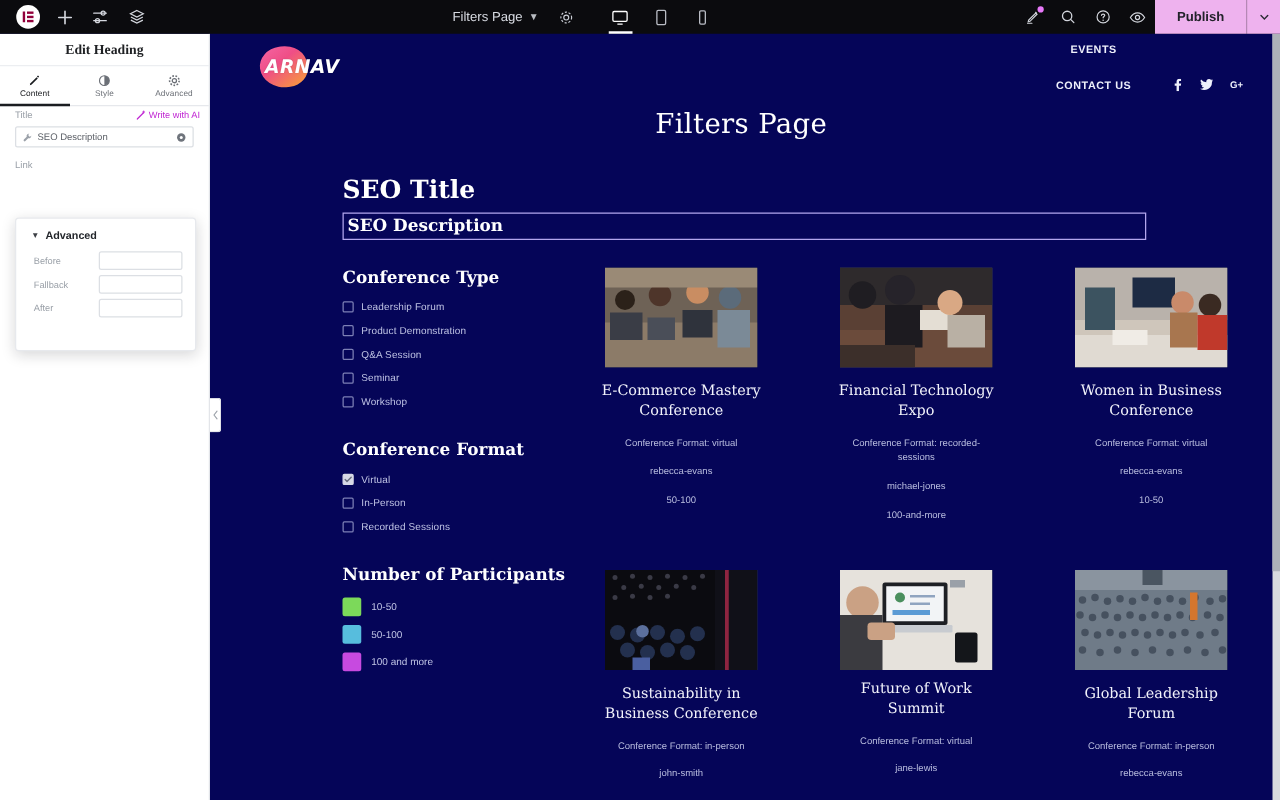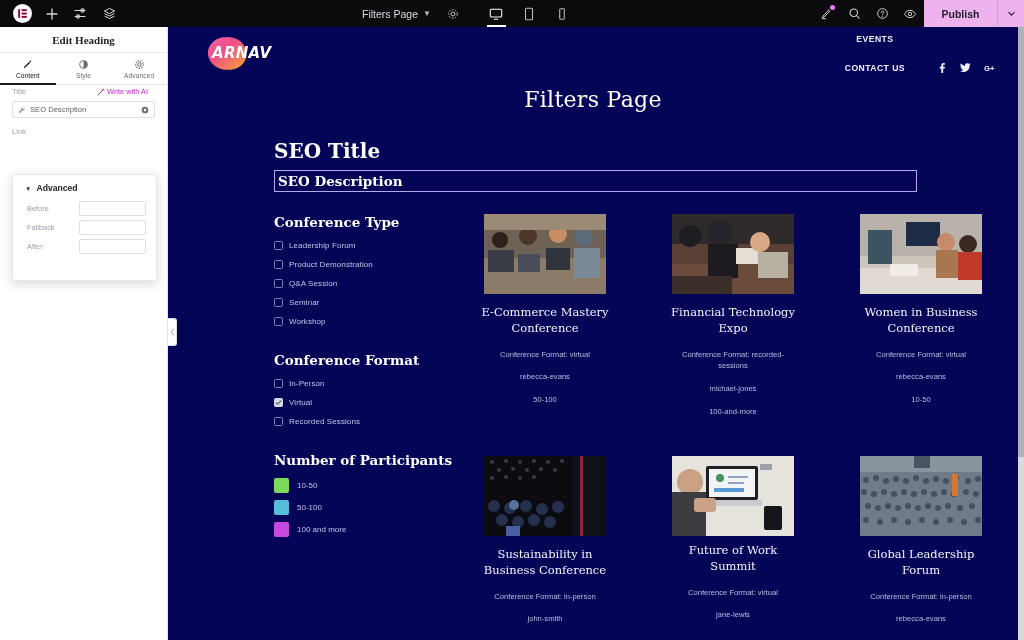--- a/index.html
+++ b/index.html
@@ -101,21 +101,21 @@
   }
   #section-heading {
     display: flex; align-items: center; gap: 5px;
     padding: 10px 12px 6px 12px;
     font-size: 9.5px; font-weight: 700; color: #22252a;
     cursor: pointer;
   }
   #section-heading .caret { font-size: 7px; color: #3c3f45; }
   .field-row {
     display: flex; align-items: center; justify-content: space-between;
-    padding: 2px 19px 2px 12px;
+    padding: 2px 7px 2px 12px;
   }
   .field-label { font-size: 7.6px; color: #9aa0a8; }
   #write-ai {
     font-size: 7.4px; color: #c026d3; display: flex; align-items: center; gap: 2px;
     cursor: pointer;
   }
   #title-input {
     margin: 3px 12px 0 12px;
     height: 17px; border: 1px solid #dcdfe4; border-radius: 2px;
     background: #fff; display: flex; align-items: center; gap: 4px;
@@ -540,30 +540,30 @@
         <span class="cbox"></span>
         <span class="flabel">Seminar</span>
       </div>
       <div class="fopt">
         <span class="cbox"></span>
         <span class="flabel">Workshop</span>
       </div>
 
       <div class="filter-head second">Conference Format</div>
       <div class="fopt">
-        <span class="cbox"></span>
-        <span class="flabel">In-Person</span>
-      </div>
-      <div class="fopt">
         <span class="cbox checked">
           <svg width="7" height="7" viewBox="0 0 8 8">
               <path d="M1.3 4.2l1.7 1.8L6.8 2" fill="none" stroke="#6a6f80" stroke-width="1.3" stroke-linecap="round" stroke-linejoin="round"></path>
             </svg>
         </span>
         <span class="flabel">Virtual</span>
+      </div>
+      <div class="fopt">
+        <span class="cbox"></span>
+        <span class="flabel">In-Person</span>
       </div>
       <div class="fopt">
         <span class="cbox"></span>
         <span class="flabel">Recorded Sessions</span>
       </div>
 
       <div class="filter-head third">Number of Participants</div>
       <div class="swatch-row">
         <span class="swatch" style="background:#7cd95a"></span>
         <span class="flabel">10-50</span>

